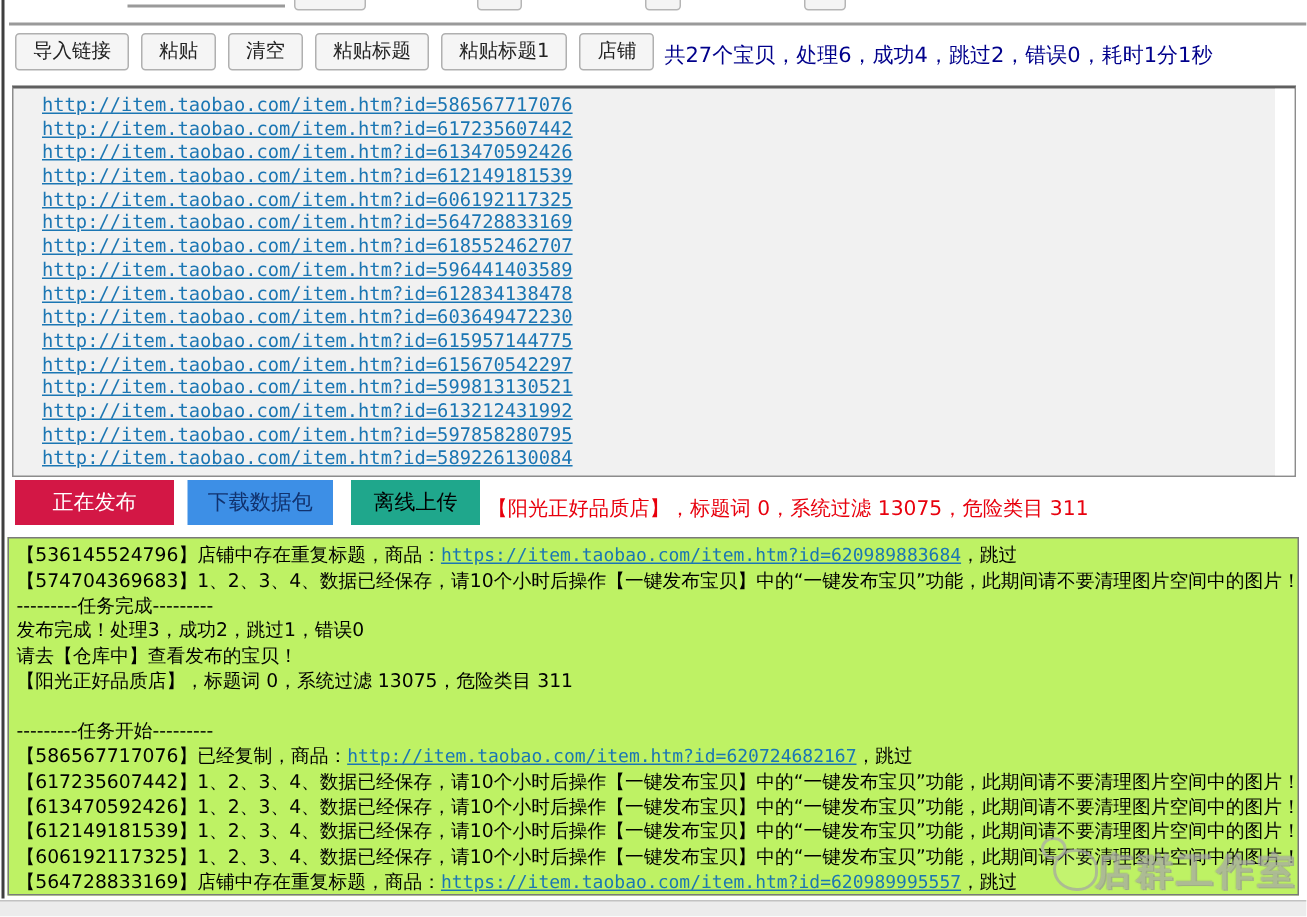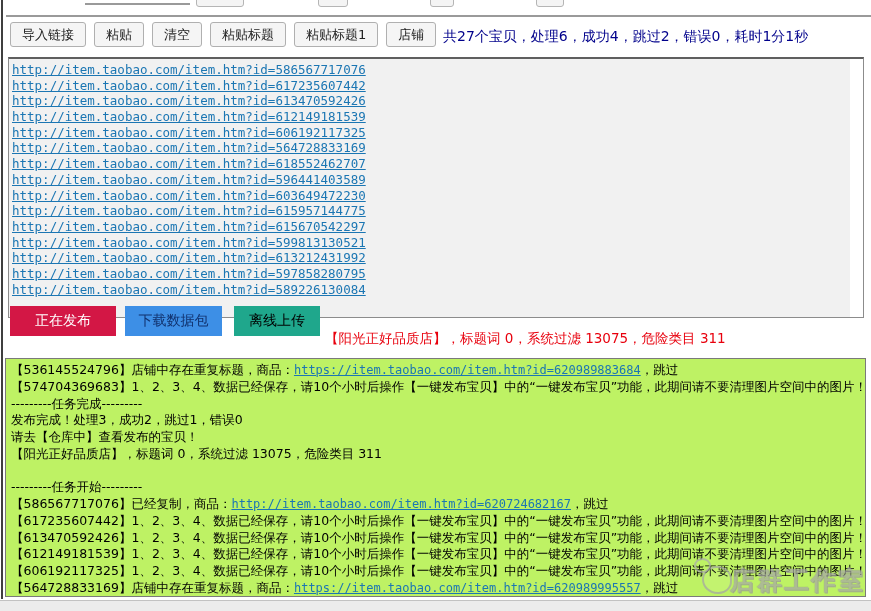--- a/index.html
+++ b/index.html
@@ -25,29 +25,29 @@
     border:1px solid #b0b0b0;border-radius:3px;font-size:13px;color:#222;
     font-family:inherit;line-height:23px;cursor:pointer;white-space:nowrap;
   }
   .tb-status{position:absolute;left:443px;top:28px;color:var(--status-navy);font-size:14px;white-space:nowrap;}
   
   .listbox{
     position:absolute;left:8px;top:57px;width:856px;height:261px;
     background:#f1f1f1;border:1px solid #8c8c8c;border-top:2px solid #5f5f5f;
     overflow:hidden;box-sizing:border-box;
   }
-  .listbox .rows{padding:2px 0 0 3px;}
+  .listbox .rows{padding:2px 0 0 19px;}
   .url-row{height:15.7px;line-height:15.7px;white-space:nowrap;}
   .url-link{
     color:var(--link);text-decoration:underline;font-size:12.5px;
     font-family:"DejaVu Sans Mono","Liberation Mono",monospace;
   }
   .list-scrollbar{position:absolute;right:0;top:0;width:13px;height:100%;background:#ffffff;}
   
-  .actions{position:absolute;left:10px;top:306px;height:30px;display:flex;align-items:center;}
+  .actions{position:absolute;left:10px;top:320px;height:30px;display:flex;align-items:center;}
   .act-btn{height:30px;border:none;font-size:14px;font-family:inherit;cursor:pointer;}
   .btn-publish{width:106px;background:var(--accent-red);color:#ffffff;margin-right:9px;}
   .btn-download{width:97px;background:var(--accent-blue);color:#11326e;margin-right:12px;}
   .btn-offline{width:86px;background:var(--accent-teal);color:#000000;}
   .shop-status{position:absolute;left:325px;top:330px;color:var(--alert-red);font-size:13.5px;white-space:nowrap;}
   
   .logbox{
     position:absolute;left:5px;top:358px;width:861px;height:239px;
     background:#bef264;border:1px solid #7a7a7a;box-sizing:border-box;
     padding:3px 5px;overflow:hidden;
@@ -94,20 +94,21 @@
 <div class="listbox">
   <div class="rows">
       <div class="url-row"><a href="#" class="url-link">http://item.taobao.com/item.htm?id=586567717076</a></div>
       <div class="url-row"><a href="#" class="url-link">http://item.taobao.com/item.htm?id=617235607442</a></div>
       <div class="url-row"><a href="#" class="url-link">http://item.taobao.com/item.htm?id=613470592426</a></div>
       <div class="url-row"><a href="#" class="url-link">http://item.taobao.com/item.htm?id=612149181539</a></div>
       <div class="url-row"><a href="#" class="url-link">http://item.taobao.com/item.htm?id=606192117325</a></div>
       <div class="url-row"><a href="#" class="url-link">http://item.taobao.com/item.htm?id=564728833169</a></div>
       <div class="url-row"><a href="#" class="url-link">http://item.taobao.com/item.htm?id=618552462707</a></div>
       <div class="url-row"><a href="#" class="url-link">http://item.taobao.com/item.htm?id=596441403589</a></div>
+      <div class="url-row"><a href="#" class="url-link">http://item.taobao.com/item.htm?id=612834138478</a></div>
       <div class="url-row"><a href="#" class="url-link">http://item.taobao.com/item.htm?id=603649472230</a></div>
       <div class="url-row"><a href="#" class="url-link">http://item.taobao.com/item.htm?id=615957144775</a></div>
       <div class="url-row"><a href="#" class="url-link">http://item.taobao.com/item.htm?id=615670542297</a></div>
       <div class="url-row"><a href="#" class="url-link">http://item.taobao.com/item.htm?id=599813130521</a></div>
       <div class="url-row"><a href="#" class="url-link">http://item.taobao.com/item.htm?id=613212431992</a></div>
       <div class="url-row"><a href="#" class="url-link">http://item.taobao.com/item.htm?id=597858280795</a></div>
       <div class="url-row"><a href="#" class="url-link">http://item.taobao.com/item.htm?id=589226130084</a></div>
     </div>
   <div class="list-scrollbar"></div>
 </div>

